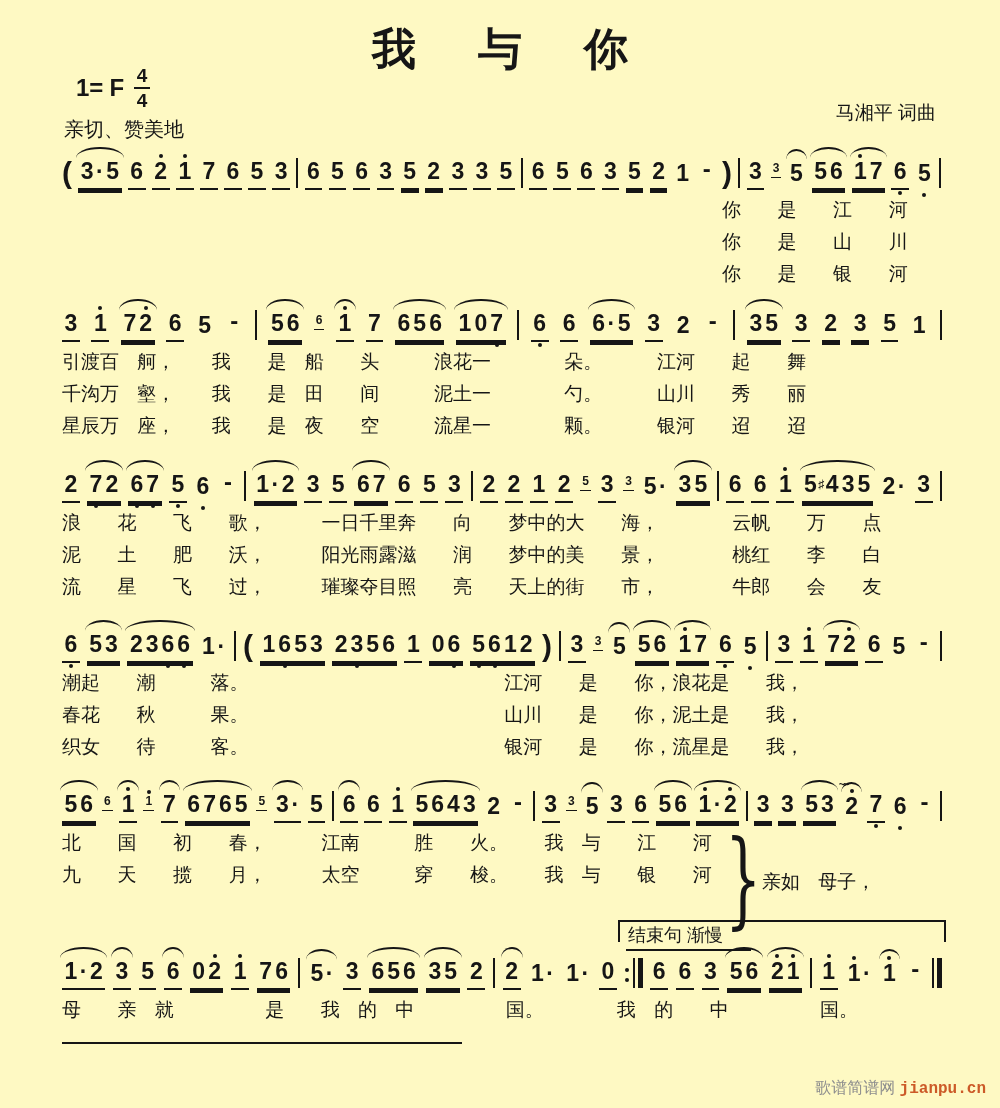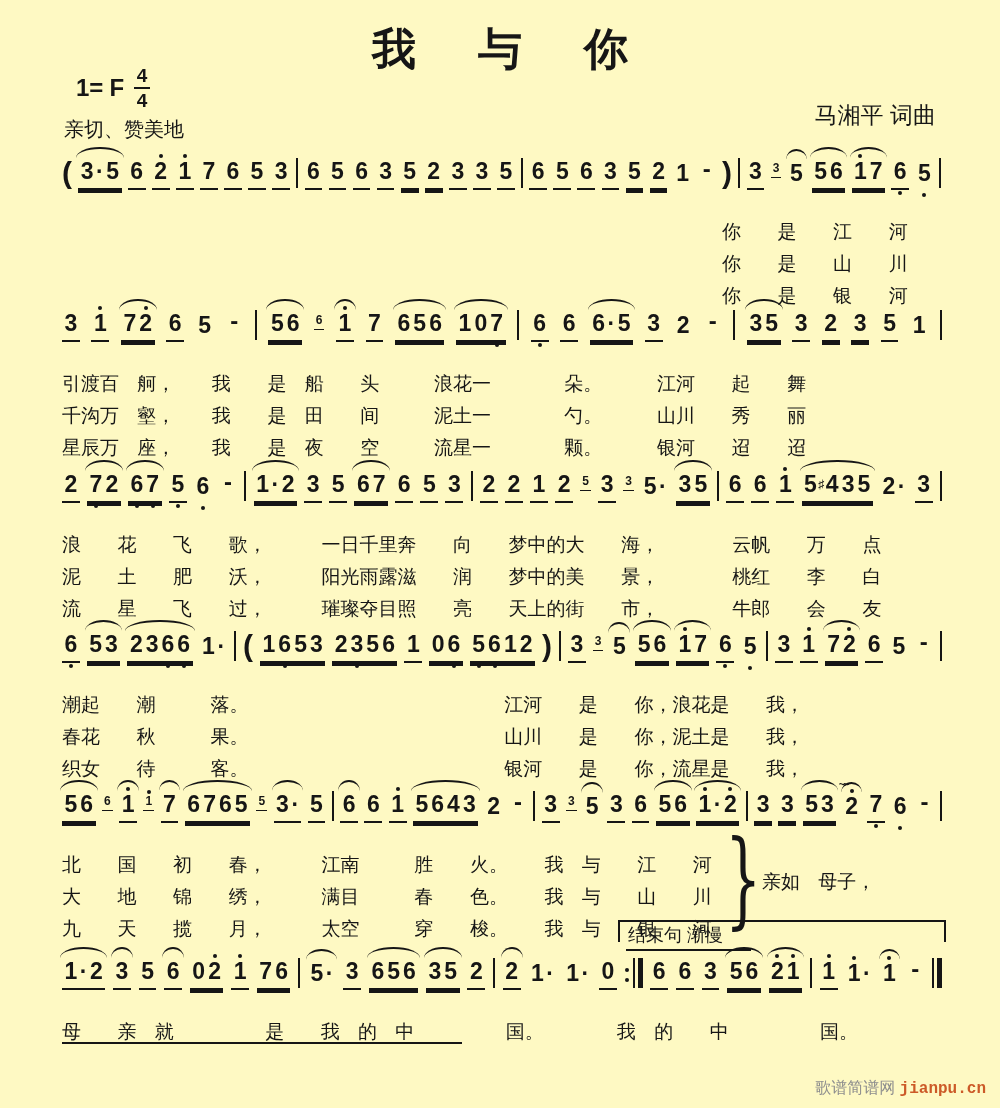--- a/index.html
+++ b/index.html
@@ -8,21 +8,21 @@
   
   .title{position:absolute;top:20px;left:0;right:0;text-align:center;
          font-family:"DejaVu Serif","Liberation Serif",serif;font-weight:bold;
          font-size:44px;letter-spacing:62px;text-indent:62px;}
   .keysig{position:absolute;top:66px;left:76px;display:flex;align-items:center;gap:6px;
           font-weight:bold;font-size:24px;}
   .frac{display:inline-flex;flex-direction:column;align-items:center;line-height:1;
         font-size:19px;font-weight:bold;margin-left:4px;}
   .frac .fl{width:16px;height:2px;background:#161616;margin:2px 0;}
   .expression{position:absolute;top:116px;left:64px;font-size:20px;}
-  .credit{position:absolute;top:100px;right:64px;font-size:23px;}
+  .credit{position:absolute;top:100px;right:64px;font-size:19px;}
   
   .sys{position:absolute;left:62px;width:880px;}
   .notation{display:flex;justify-content:space-between;align-items:flex-end;
             font-weight:bold;font-size:23px;height:40px;}
   .note{position:relative;display:inline-flex;align-items:flex-end;padding:0 1px 2px;}
   .u1{border-bottom:2px solid #161616;}
   .u2{border-bottom:2px solid #161616;box-shadow:0 3px 0 #161616;}
   .dgt{position:relative;display:inline-block;line-height:1;padding:1px 1.5px 3px;}
   .hi{position:absolute;top:-5px;left:50%;margin-left:-2px;width:4px;height:4px;border-radius:50%;background:#161616;}
   .lo{position:absolute;bottom:-9px;left:50%;margin-left:-2px;width:4px;height:4px;border-radius:50%;background:#161616;}
@@ -34,21 +34,21 @@
   .aug{line-height:1;padding:0 1px 3px;}
   .sharpsign{font-size:12px;line-height:1;transform:translateY(-9px);}
   .bar{width:2px;height:30px;background:#161616;align-self:flex-end;margin-bottom:2px;}
   .bar.thick{width:5px;}
   .barwrap{display:inline-flex;gap:3px;align-items:flex-end;}
   .rptdots{display:inline-flex;flex-direction:column;gap:6px;margin:0 1px 8px 0;align-self:flex-end;}
   .pd{width:4px;height:4px;border-radius:50%;background:#161616;}
   .paren{font-size:30px;font-weight:bold;line-height:1;padding-bottom:2px;}
   .dash{font-size:24px;font-weight:bold;width:18px;text-align:center;line-height:1;padding-bottom:9px;}
   
-  .lyrics{margin-top:26px;}
+  .lyrics{margin-top:4px;}
   .lyr{white-space:pre;font-size:19px;line-height:32px;word-spacing:13px;}
   .right-block{margin-left:660px;}
   
   .brace{position:absolute;left:648px;top:44px;font-family:"DejaVu Serif",serif;
          font-size:104px;font-weight:normal;line-height:1;transform:scaleX(.55);}
   .brace-note{position:absolute;left:700px;top:86px;font-size:19px;white-space:pre;word-spacing:13px;}
   
   .ending-bracket{position:absolute;left:556px;top:-30px;width:324px;height:20px;
                   border-top:2px solid #161616;border-left:2px solid #161616;border-right:2px solid #161616;}
   .ending-label{position:absolute;left:6px;top:1px;font-size:18px;white-space:pre;
@@ -623,21 +623,20 @@
           <span class="dgt">7<span class="lo"></span></span>
         </span>
         <span class="note">
           <span class="dgt">6<span class="lo"></span></span>
         </span>
         <span class="dash">-</span>
         <span class="bar"></span>
       </div>
     <div class="lyrics">
       <div class="lyr">北  国  初  春，   江南   胜  火。  我 与  江  河</div>
-      <div class="lyr">大  地  锦  绣，   满目   春  色。  我 与  山  川</div>
       <div class="lyr">九  天  揽  月，   太空   穿  梭。  我 与  银  河</div>
     </div>
     <div class="brace">}</div>
     <div class="brace-note">亲如 母子，</div>
   </div>
 
   <div class="sys" style="top:950px">
     <div class="ending-bracket">
       <span class="ending-label">结束句 渐慢</span>
     </div>

